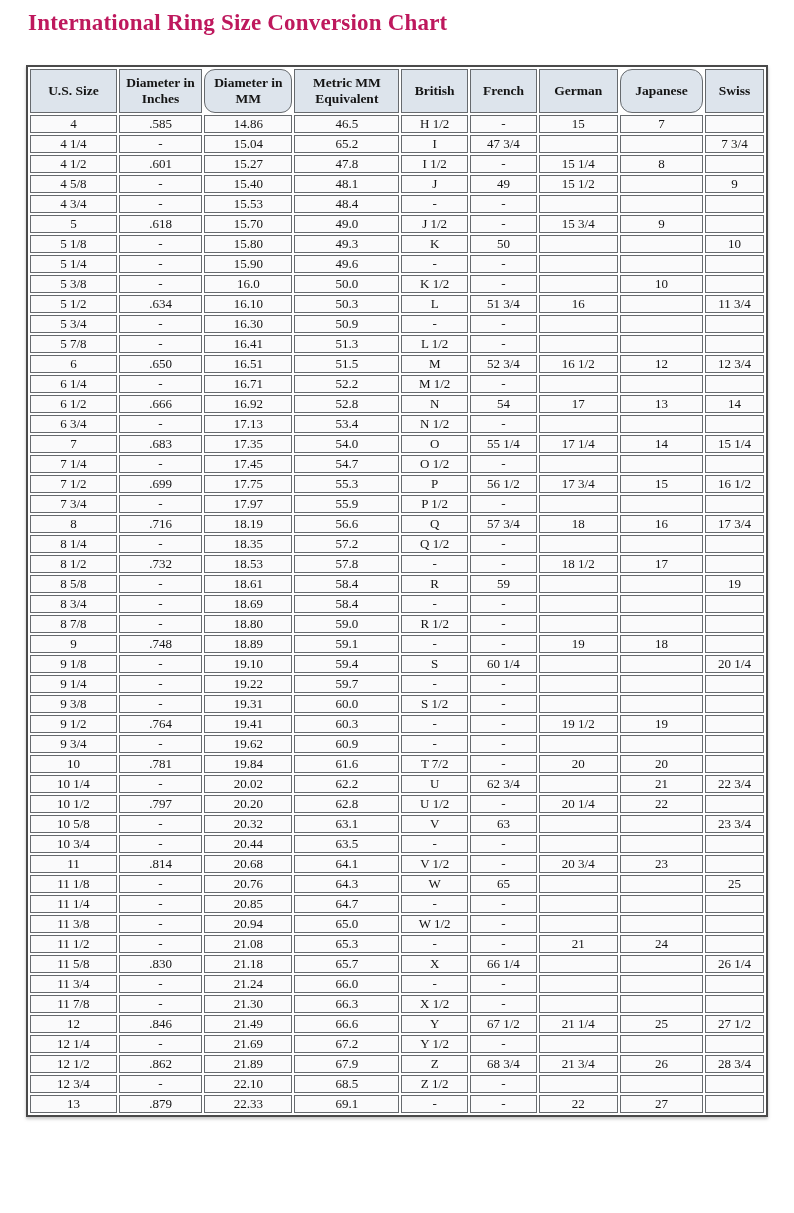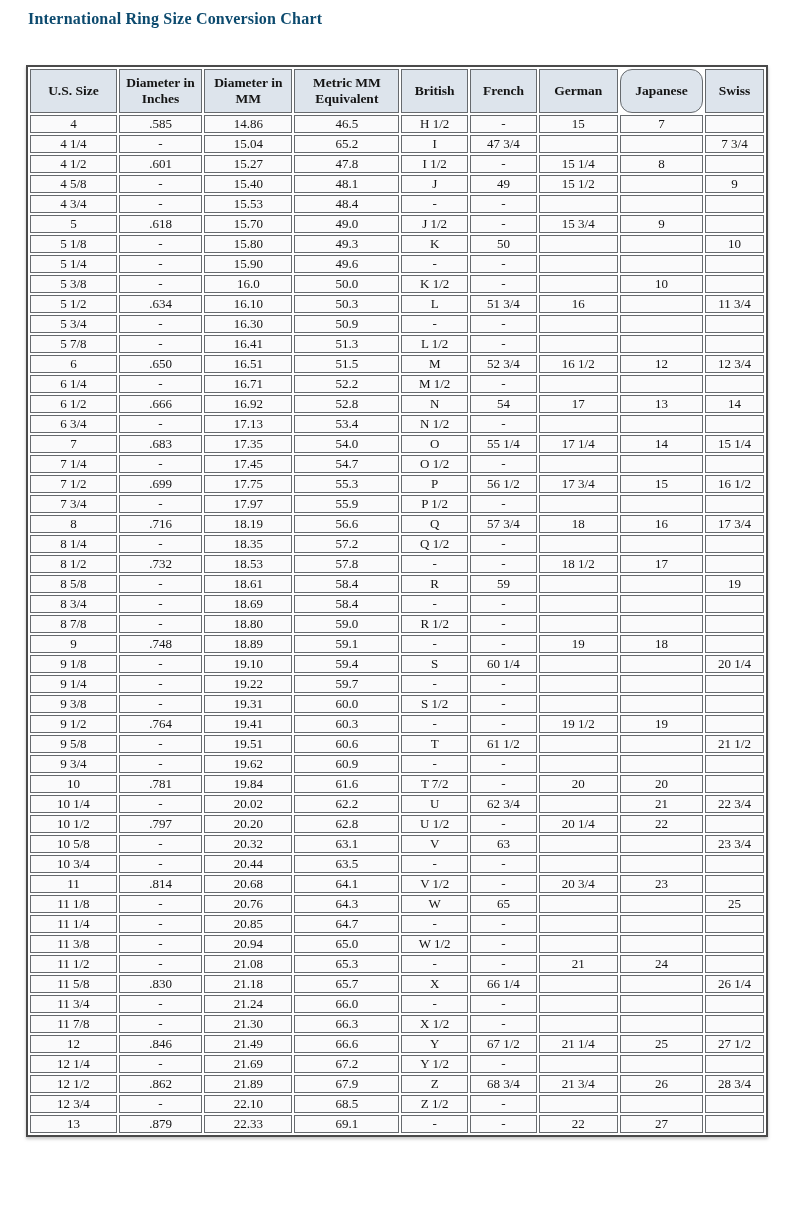--- a/index.html
+++ b/index.html
@@ -11,24 +11,24 @@
   }
   .page {
     position: relative;
     width: 794px;
     height: 1213px;
     background: #ffffff;
     overflow: hidden;
   }
   h1.title {
     margin: 10px 0 0 28px;
-    font-size: 16px;
+    font-size: 23px;
     font-weight: bold;
     letter-spacing: 0.2px;
-    color: #0c4a6e;
+    color: #be185d;
   }
   table.ring-table {
     position: absolute;
     left: 26px;
     top: 65px;
     width: 742px;
     table-layout: fixed;
     border-collapse: separate;
     border-spacing: 2px;
     border: 2px solid #4a4a4a;
@@ -53,21 +53,21 @@
     background: #fafafb;
     font-size: 13px;
     line-height: 16px;
     height: 16px;
     padding: 0 2px;
     white-space: nowrap;
   }
   
   .ring-table th:nth-child(1) { width: 12.1%; }
   .ring-table th:nth-child(2) { width: 11.6%; text-align: center; }
-  .ring-table th:nth-child(3) { width: 12.3%; }
+  .ring-table th:nth-child(3) { width: 12.3%; border-radius: 11px; }
   .ring-table th:nth-child(4) { width: 14.6%; }
   .ring-table th:nth-child(5) { width: 9.3%;  }
   .ring-table th:nth-child(6) { width: 9.3%;  }
   .ring-table th:nth-child(7) { width: 11.0%; }
   .ring-table th:nth-child(8) { width: 11.6%; border-radius: 12px; }
   .ring-table th:nth-child(9) { width: 8.2%;  }
 </style>
 </head>
 <body>
 
@@ -424,31 +424,20 @@
           <td>.764</td>
           <td>19.41</td>
           <td>60.3</td>
           <td>-</td>
           <td>-</td>
           <td>19 1/2</td>
           <td>19</td>
           <td></td>
         </tr>
         <tr>
-          <td>9 5/8</td>
-          <td>-</td>
-          <td>19.51</td>
-          <td>60.6</td>
-          <td>T</td>
-          <td>61 1/2</td>
-          <td></td>
-          <td></td>
-          <td>21 1/2</td>
-        </tr>
-        <tr>
           <td>9 3/4</td>
           <td>-</td>
           <td>19.62</td>
           <td>60.9</td>
           <td>-</td>
           <td>-</td>
           <td></td>
           <td></td>
           <td></td>
         </tr>

